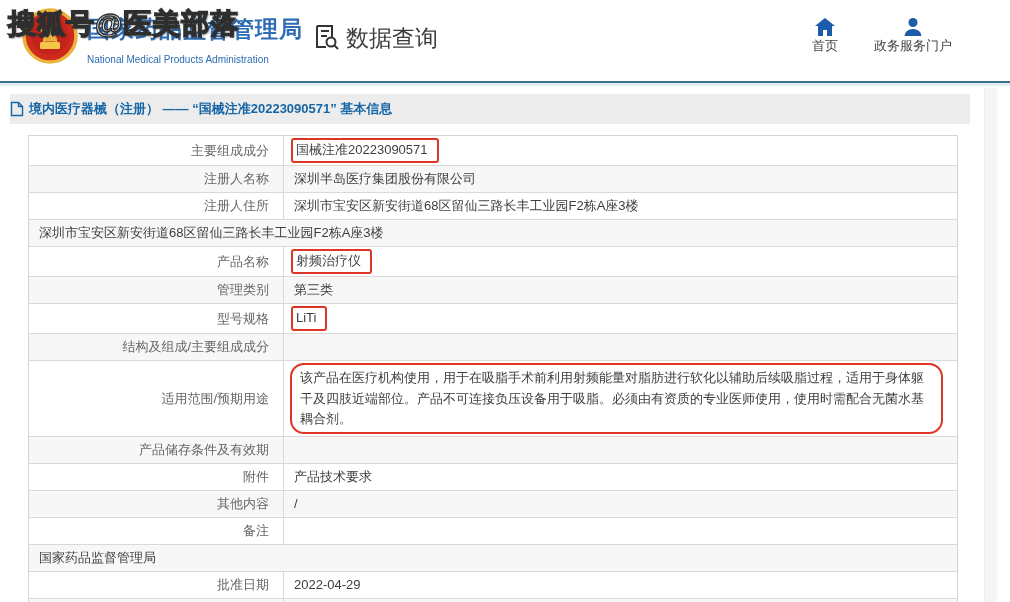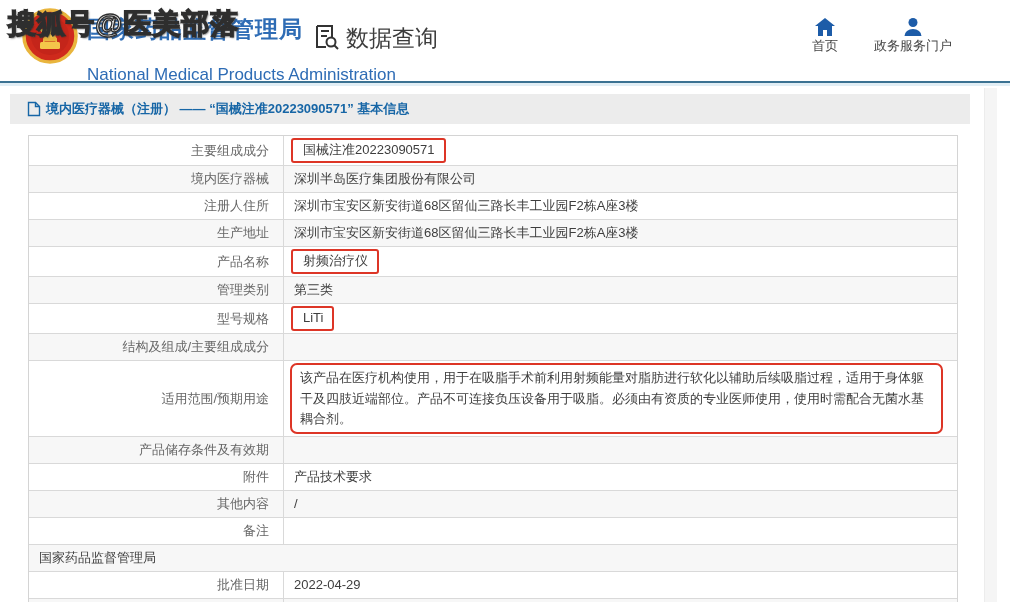--- a/index.html
+++ b/index.html
@@ -6,40 +6,40 @@
   * { margin:0; padding:0; box-sizing:border-box; }
   body { font-family:"Liberation Sans","DejaVu Sans",sans-serif; background:#fff; }
   .page { position:relative; width:1010px; height:602px; background:#fff; overflow:hidden; }
 
   
   .header { position:relative; height:83px; background:#fff; border-bottom:2px solid #3b7292; box-shadow:0 3px 0 rgba(170,205,225,.35); }
   .brand { position:absolute; left:22px; top:8px; display:flex; align-items:flex-start; }
   .emblem { width:56px; height:56px; flex:0 0 56px; }
   .brand-text { margin-left:9px; }
   .brand-title { font-size:23px; font-weight:bold; color:var(--blue); letter-spacing:1px; margin-top:6px; white-space:nowrap; }
-  .brand-sub { font-size:17px; color:var(--blue); margin-top:20px; white-space:nowrap; }
+  .brand-sub { font-size:10px; color:var(--blue); margin-top:9px; white-space:nowrap; }
   .data-query { position:absolute; left:313px; top:23px; display:flex; align-items:flex-start; gap:6px; font-size:23px; color:#3c3c3c; cursor:pointer; }
   .top-nav { position:absolute; right:58px; top:17px; display:flex; gap:36px; }
   .nav-item { display:flex; flex-direction:column; align-items:center; font-size:13px; color:#454545; cursor:pointer; white-space:nowrap; }
   .watermark { position:absolute; left:8px; top:5px; z-index:20; font-size:28px; font-weight:bold; letter-spacing:1px;
                color:#f6f6f6; -webkit-text-stroke:1.3px #2e2e2e; text-shadow:1px 1px 2px rgba(40,40,40,.8); white-space:nowrap; }
 
   
-  .breadcrumb { margin:11px 0 0 10px; width:960px; height:30px; background:#ececec; display:flex; align-items:center; padding-left:17px; color:var(--link); font-size:13px; font-weight:600; }
+  .breadcrumb { margin:11px 0 0 10px; width:960px; height:30px; background:#ececec; display:flex; align-items:center; color:var(--link); font-size:13px; font-weight:600; }
   .breadcrumb svg { margin-right:5px; flex:0 0 auto; }
 
   
   .table { margin:11px 0 0 28px; width:930px; border:1px solid #d4d4d4; border-bottom:none; background:#fff; }
   .trow { display:flex; min-height:27px; border-bottom:1px solid #d9d9d9; background:#fff; }
   .trow.even { background:#f7f7f7; }
   .trow.tall { min-height:56px; }
   .tlabel { flex:0 0 255px; display:flex; align-items:center; justify-content:flex-end; padding-right:14px; border-right:1px solid #d9d9d9; color:#666; font-size:13px; white-space:nowrap; }
   .tvalue { flex:1; display:flex; align-items:center; padding:2px 10px; color:#3e3e3e; font-size:13px; line-height:1.55; }
-  .hl-inline { display:inline-block; border:2px solid var(--red); border-radius:3px; padding:0 9px 1px 10px; margin-left:-3px; }
-  .hl-block { display:block; width:100%; border:2px solid var(--red); border-radius:7px; padding:3px 8px; margin-left:-4px; }
+  .hl-inline { display:inline-block; border:2px solid var(--red); border-radius:3px; padding:0 9px 1px 3px; margin-left:-3px; }
+  .hl-block { display:block; width:100%; border:2px solid var(--red); border-radius:14px; padding:3px 8px; margin-left:-4px; }
 
   .scrollbar { position:absolute; left:984px; top:88px; width:13px; height:514px; background:#f5f5f5; border-left:1px solid #ececec; }
 </style>
 </head>
 <body>
 
 <div class="page">
 
   <div class="watermark">搜狐号@医美部落</div>
 
@@ -105,29 +105,28 @@
 
   <div class="table">
 
     <div class="trow">
         <div class="tlabel">主要组成成分</div>
         <div class="tvalue">
           <span class="hl-inline">国械注准20223090571</span>
         </div>
       </div>
       <div class="trow even">
-        <div class="tlabel">境内医疗器械</div>
+        <div class="tlabel">注册人名称</div>
         <div class="tvalue">深圳半岛医疗集团股份有限公司</div>
       </div>
       <div class="trow">
         <div class="tlabel">注册人住所</div>
         <div class="tvalue">深圳市宝安区新安街道68区留仙三路长丰工业园F2栋A座3楼</div>
       </div>
       <div class="trow even">
-        <div class="tlabel">生产地址</div>
         <div class="tvalue">深圳市宝安区新安街道68区留仙三路长丰工业园F2栋A座3楼</div>
       </div>
       <div class="trow">
         <div class="tlabel">产品名称</div>
         <div class="tvalue">
           <span class="hl-inline">射频治疗仪</span>
         </div>
       </div>
       <div class="trow even">
         <div class="tlabel">管理类别</div>

